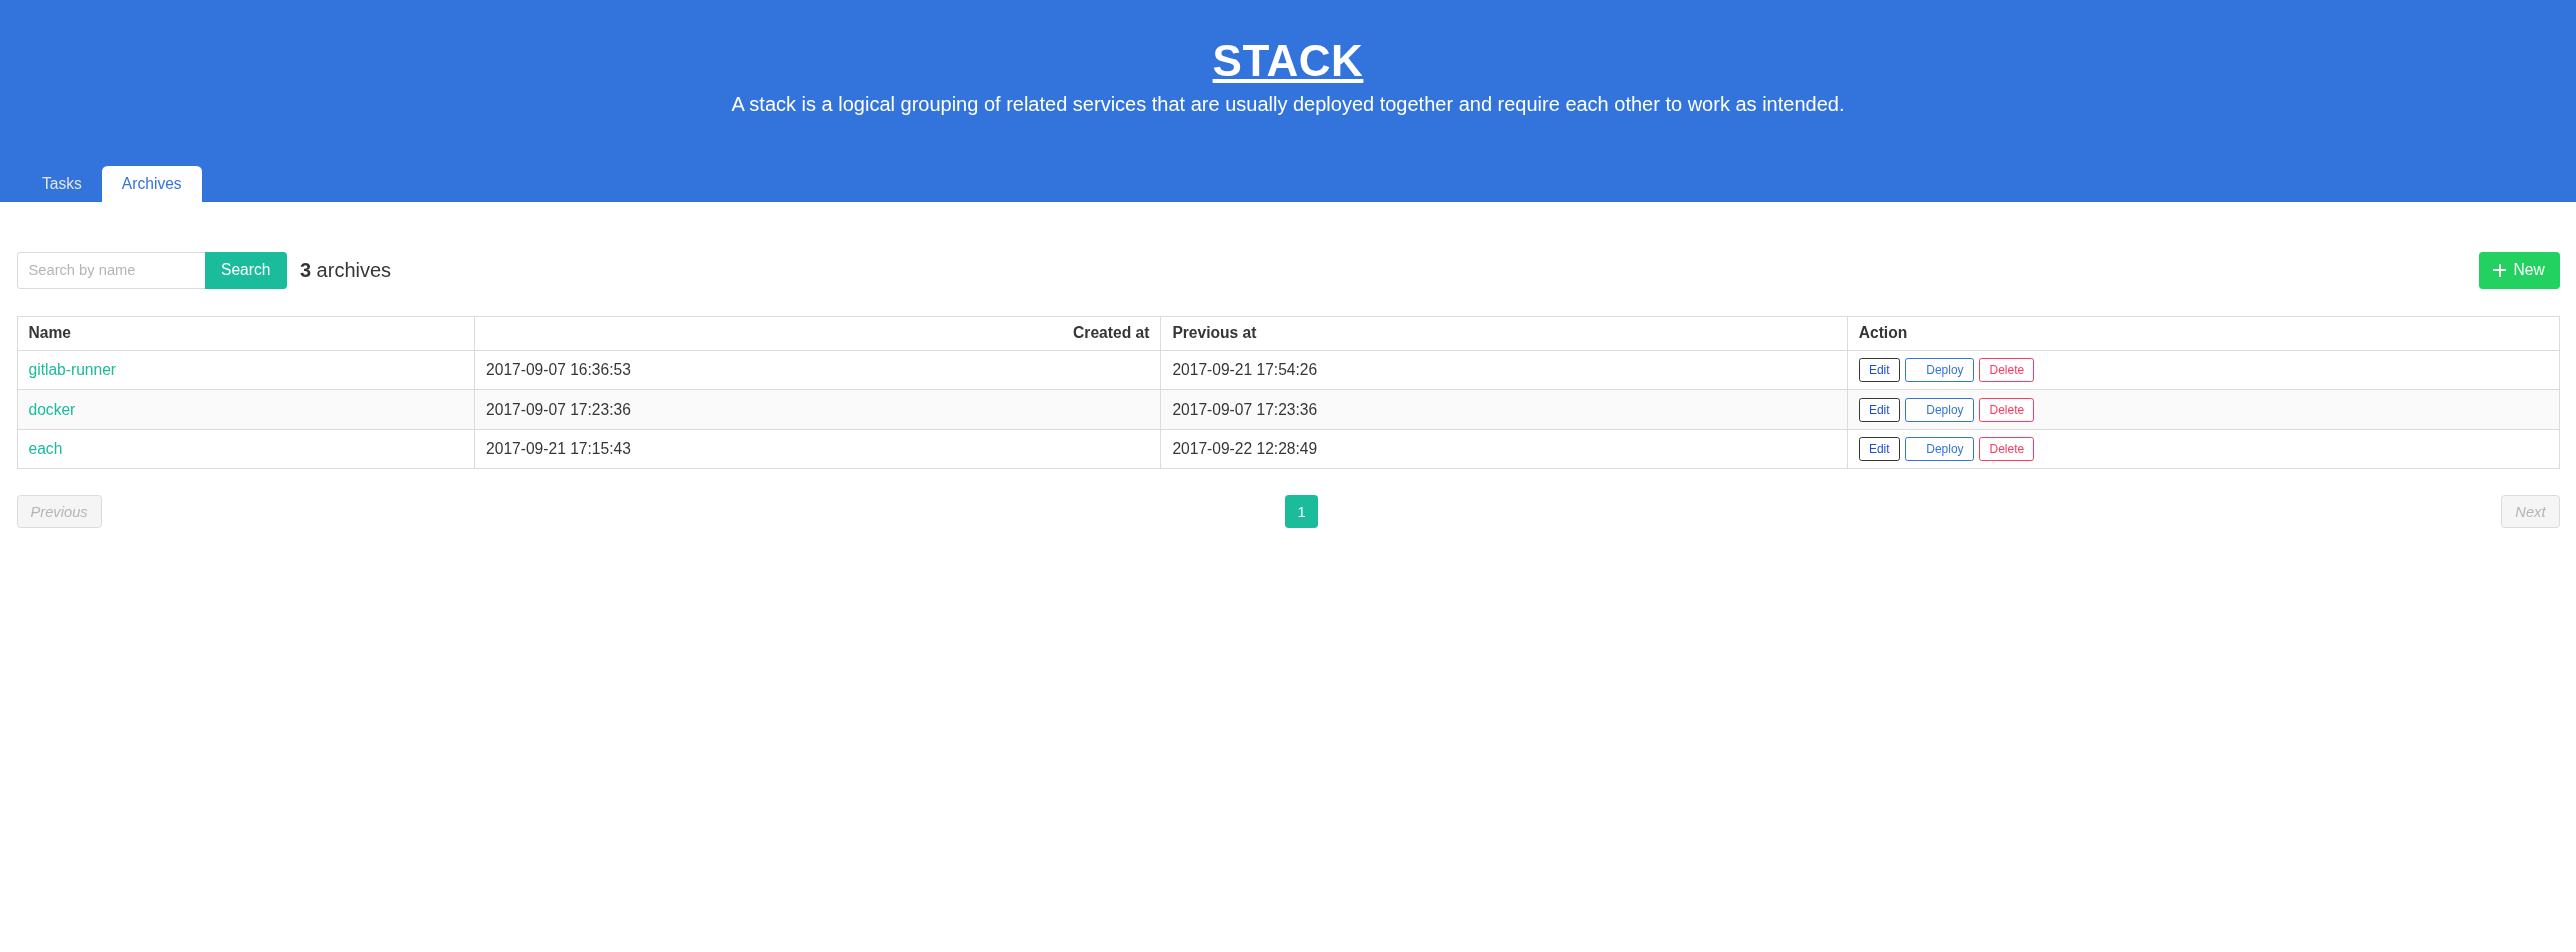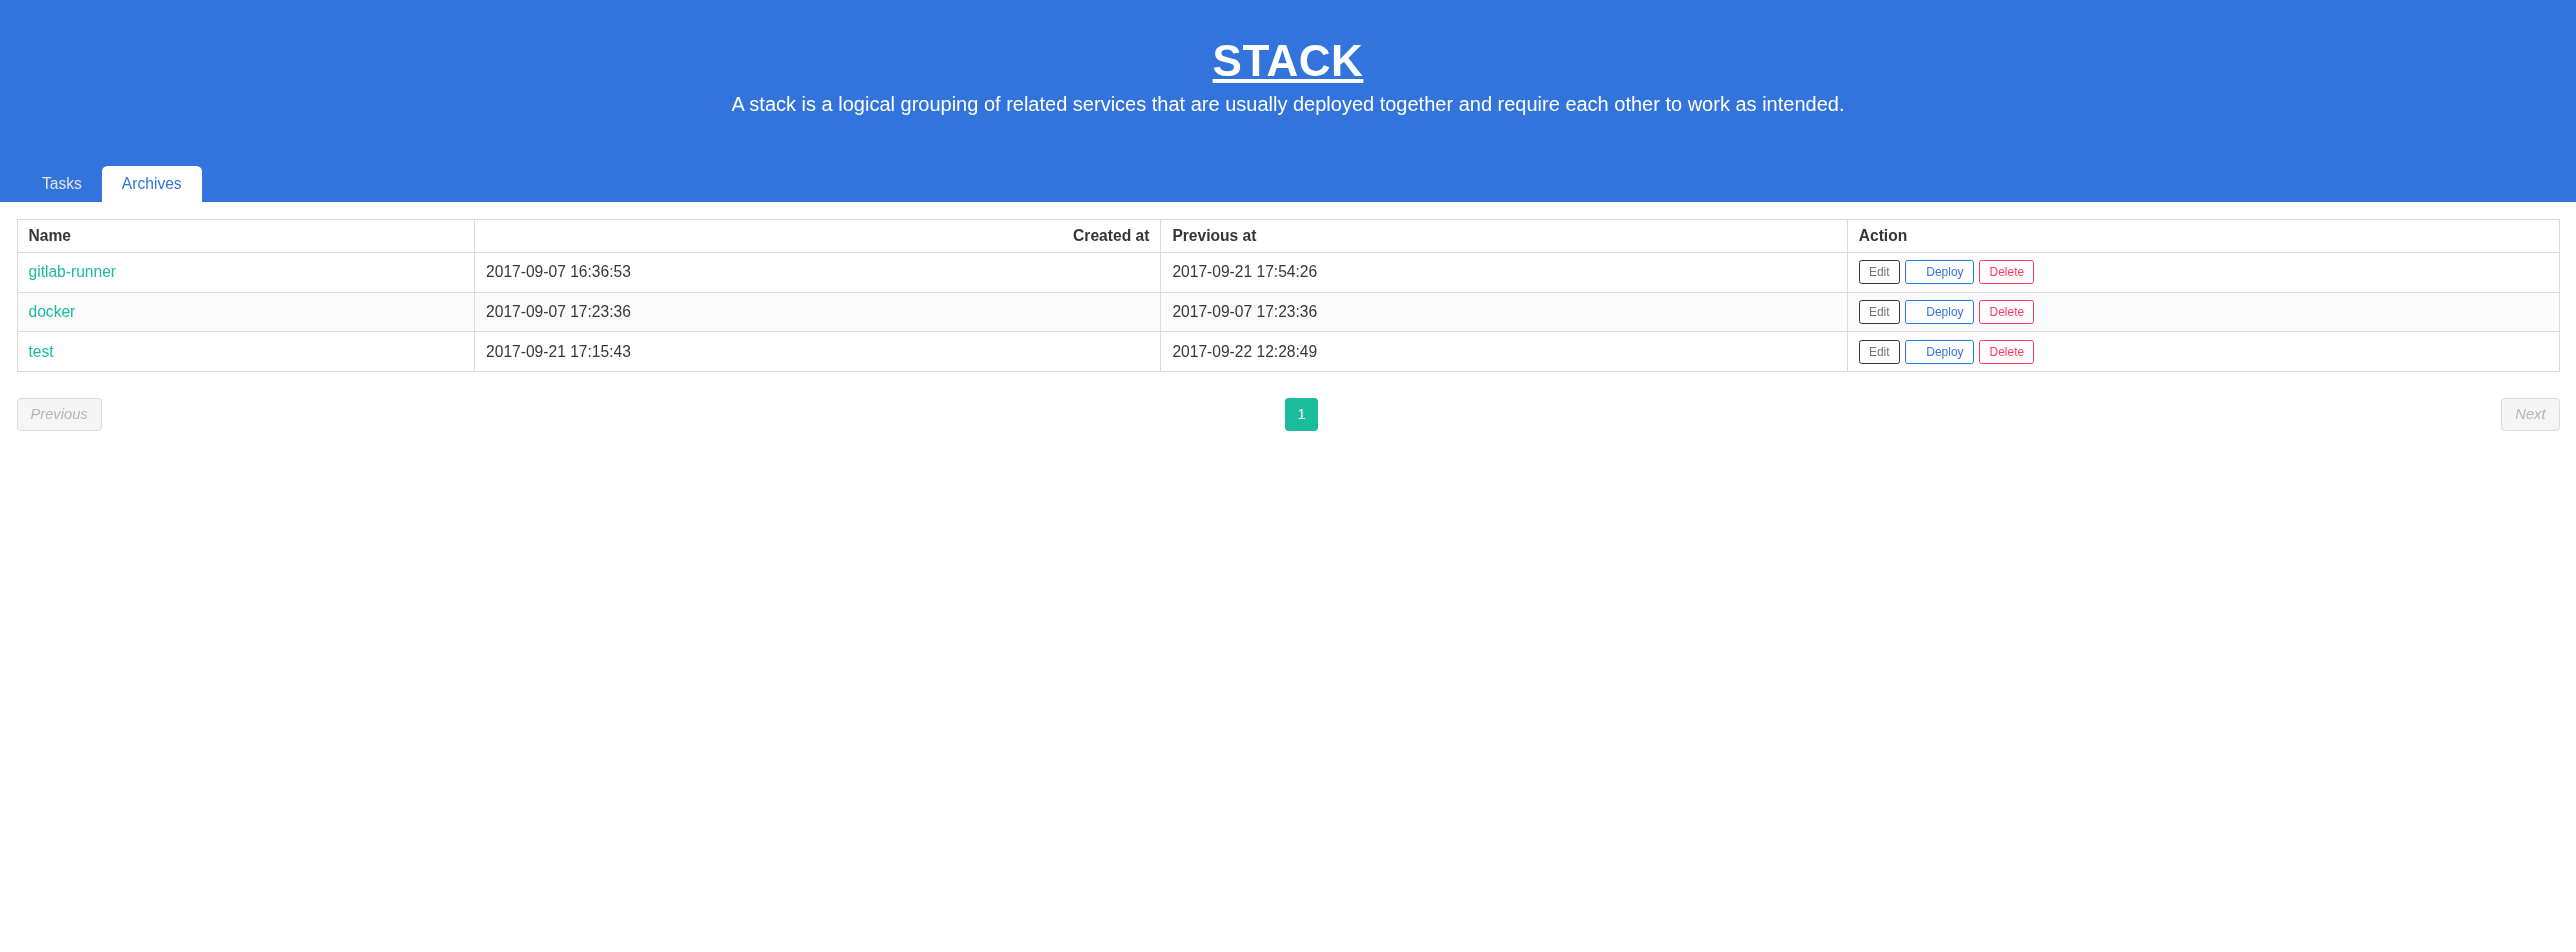--- a/index.html
+++ b/index.html
@@ -149,21 +149,21 @@
   .btn-sm {
     height: 24px;
     padding: 0 9.2px;
     font-size: 12px;
     border-radius: 2.7px;
     background: #fff;
     cursor: pointer;
     display: inline-flex;
     align-items: center;
   }
-  .btn-edit   { border: 0.9px solid #363636; color: #737373; }
+  .btn-edit   { border: 0.9px solid #363636; color: #1d4ed8; }
   .btn-deploy { border: 0.9px solid #3273dc; color: #3273dc; padding-left: 20px; }
   .btn-delete { border: 0.9px solid #ff3860; color: #ff3860; }
 
   .pagination {
     display: flex;
     align-items: center;
     margin-top: 26px;
   }
   .page-btn {
     height: 33px;
@@ -199,20 +199,34 @@
     <p class="hero-subtitle">A stack is a logical grouping of related services that are usually deployed together and require each other to work as intended.</p>
   </div>
   <div class="tabs">
     <div class="tab">Tasks</div>
     <div class="tab active">Archives</div>
   </div>
 </div>
 
 <div class="content">
 
+  <div class="toolbar">
+    <div class="search-group">
+      <input class="search-input" type="text" placeholder="Search by name" style="">
+      <button class="search-btn">Search</button>
+    </div>
+    <div class="count-text">
+      <span class="num">3</span><span> archives</span>
+    </div>
+    <div class="spacer"></div>
+    <button class="new-btn">
+      <span class="plus-icon"></span>
+      <span>New</span>
+    </button>
+  </div>
 
   <table>
     <thead>
       <tr>
         <th class="col-name">Name</th>
         <th class="col-created">Created at</th>
         <th class="col-updated">Previous at</th>
         <th class="col-action">Action</th>
       </tr>
     </thead>
@@ -235,21 +249,21 @@
         <td>2017-09-07 17:23:36</td>
         <td>
           <div class="action-btns">
             <button class="btn-sm btn-edit">Edit</button>
             <button class="btn-sm btn-deploy">Deploy</button>
             <button class="btn-sm btn-delete">Delete</button>
           </div>
         </td>
       </tr>
       <tr>
-        <td><a class="link">test</a></td>
+        <td><a class="link">each</a></td>
         <td>2017-09-21 17:15:43</td>
         <td>2017-09-22 12:28:49</td>
         <td>
           <div class="action-btns">
             <button class="btn-sm btn-edit">Edit</button>
             <button class="btn-sm btn-deploy">Deploy</button>
             <button class="btn-sm btn-delete">Delete</button>
           </div>
         </td>
       </tr>

